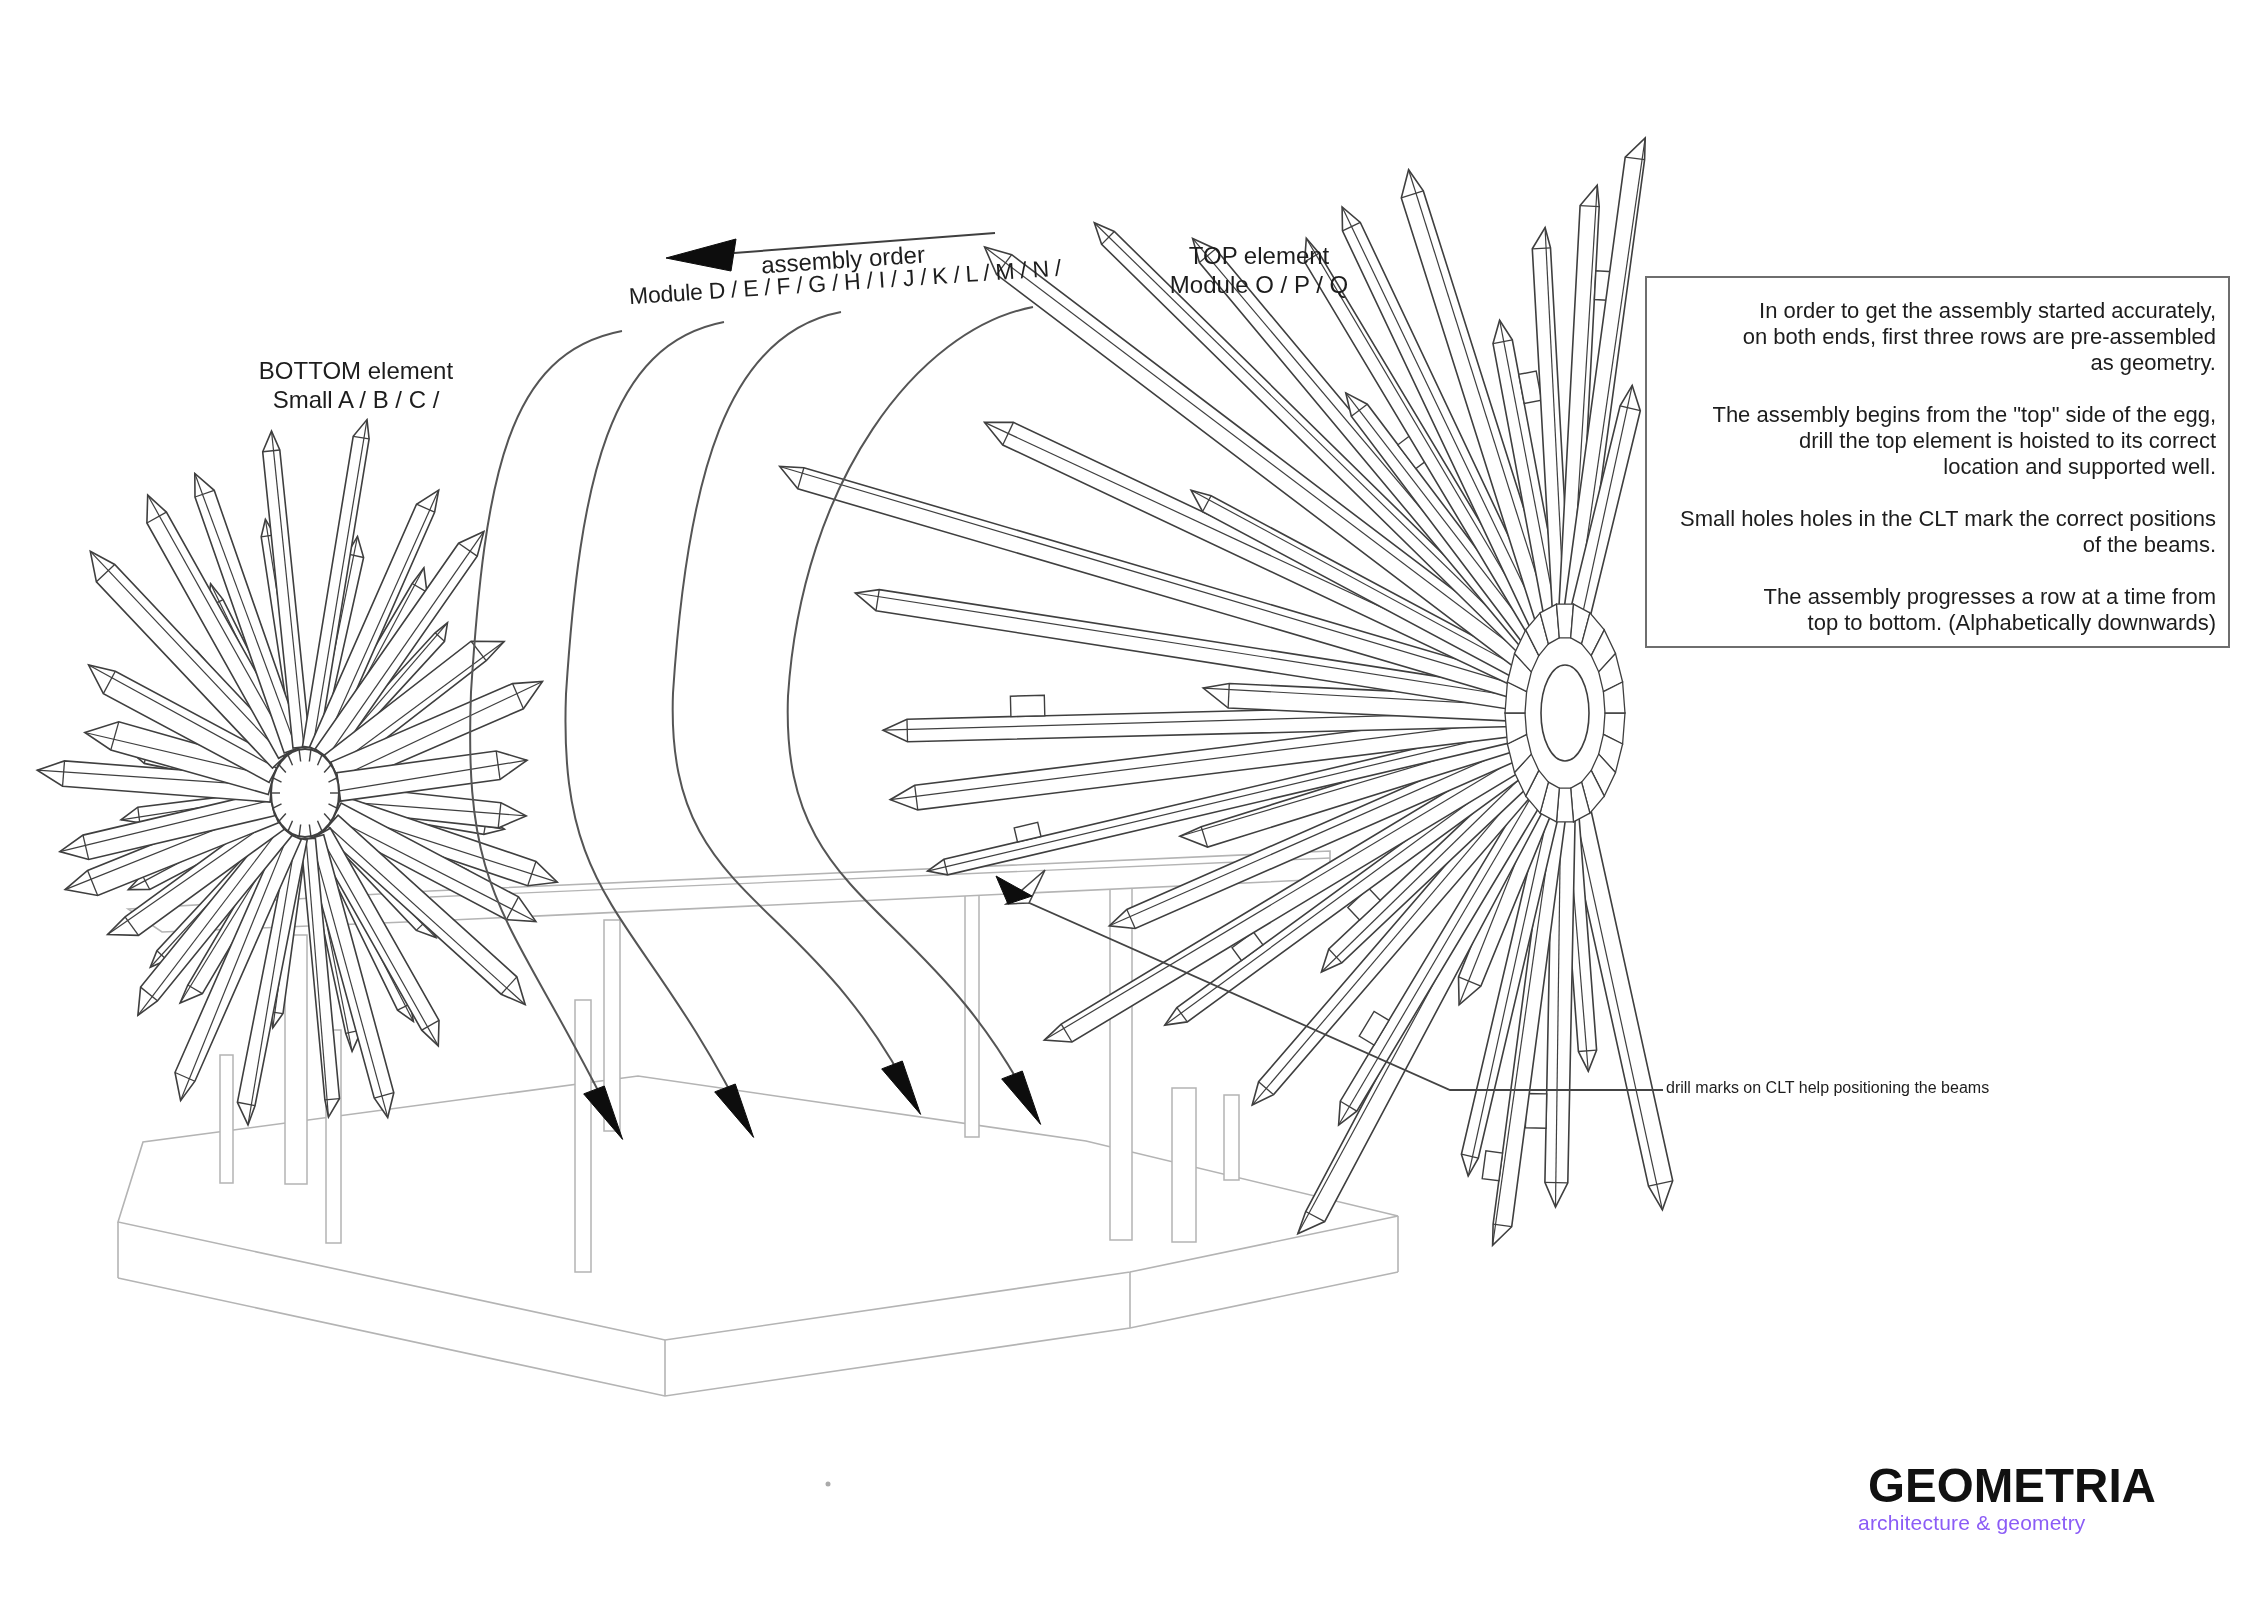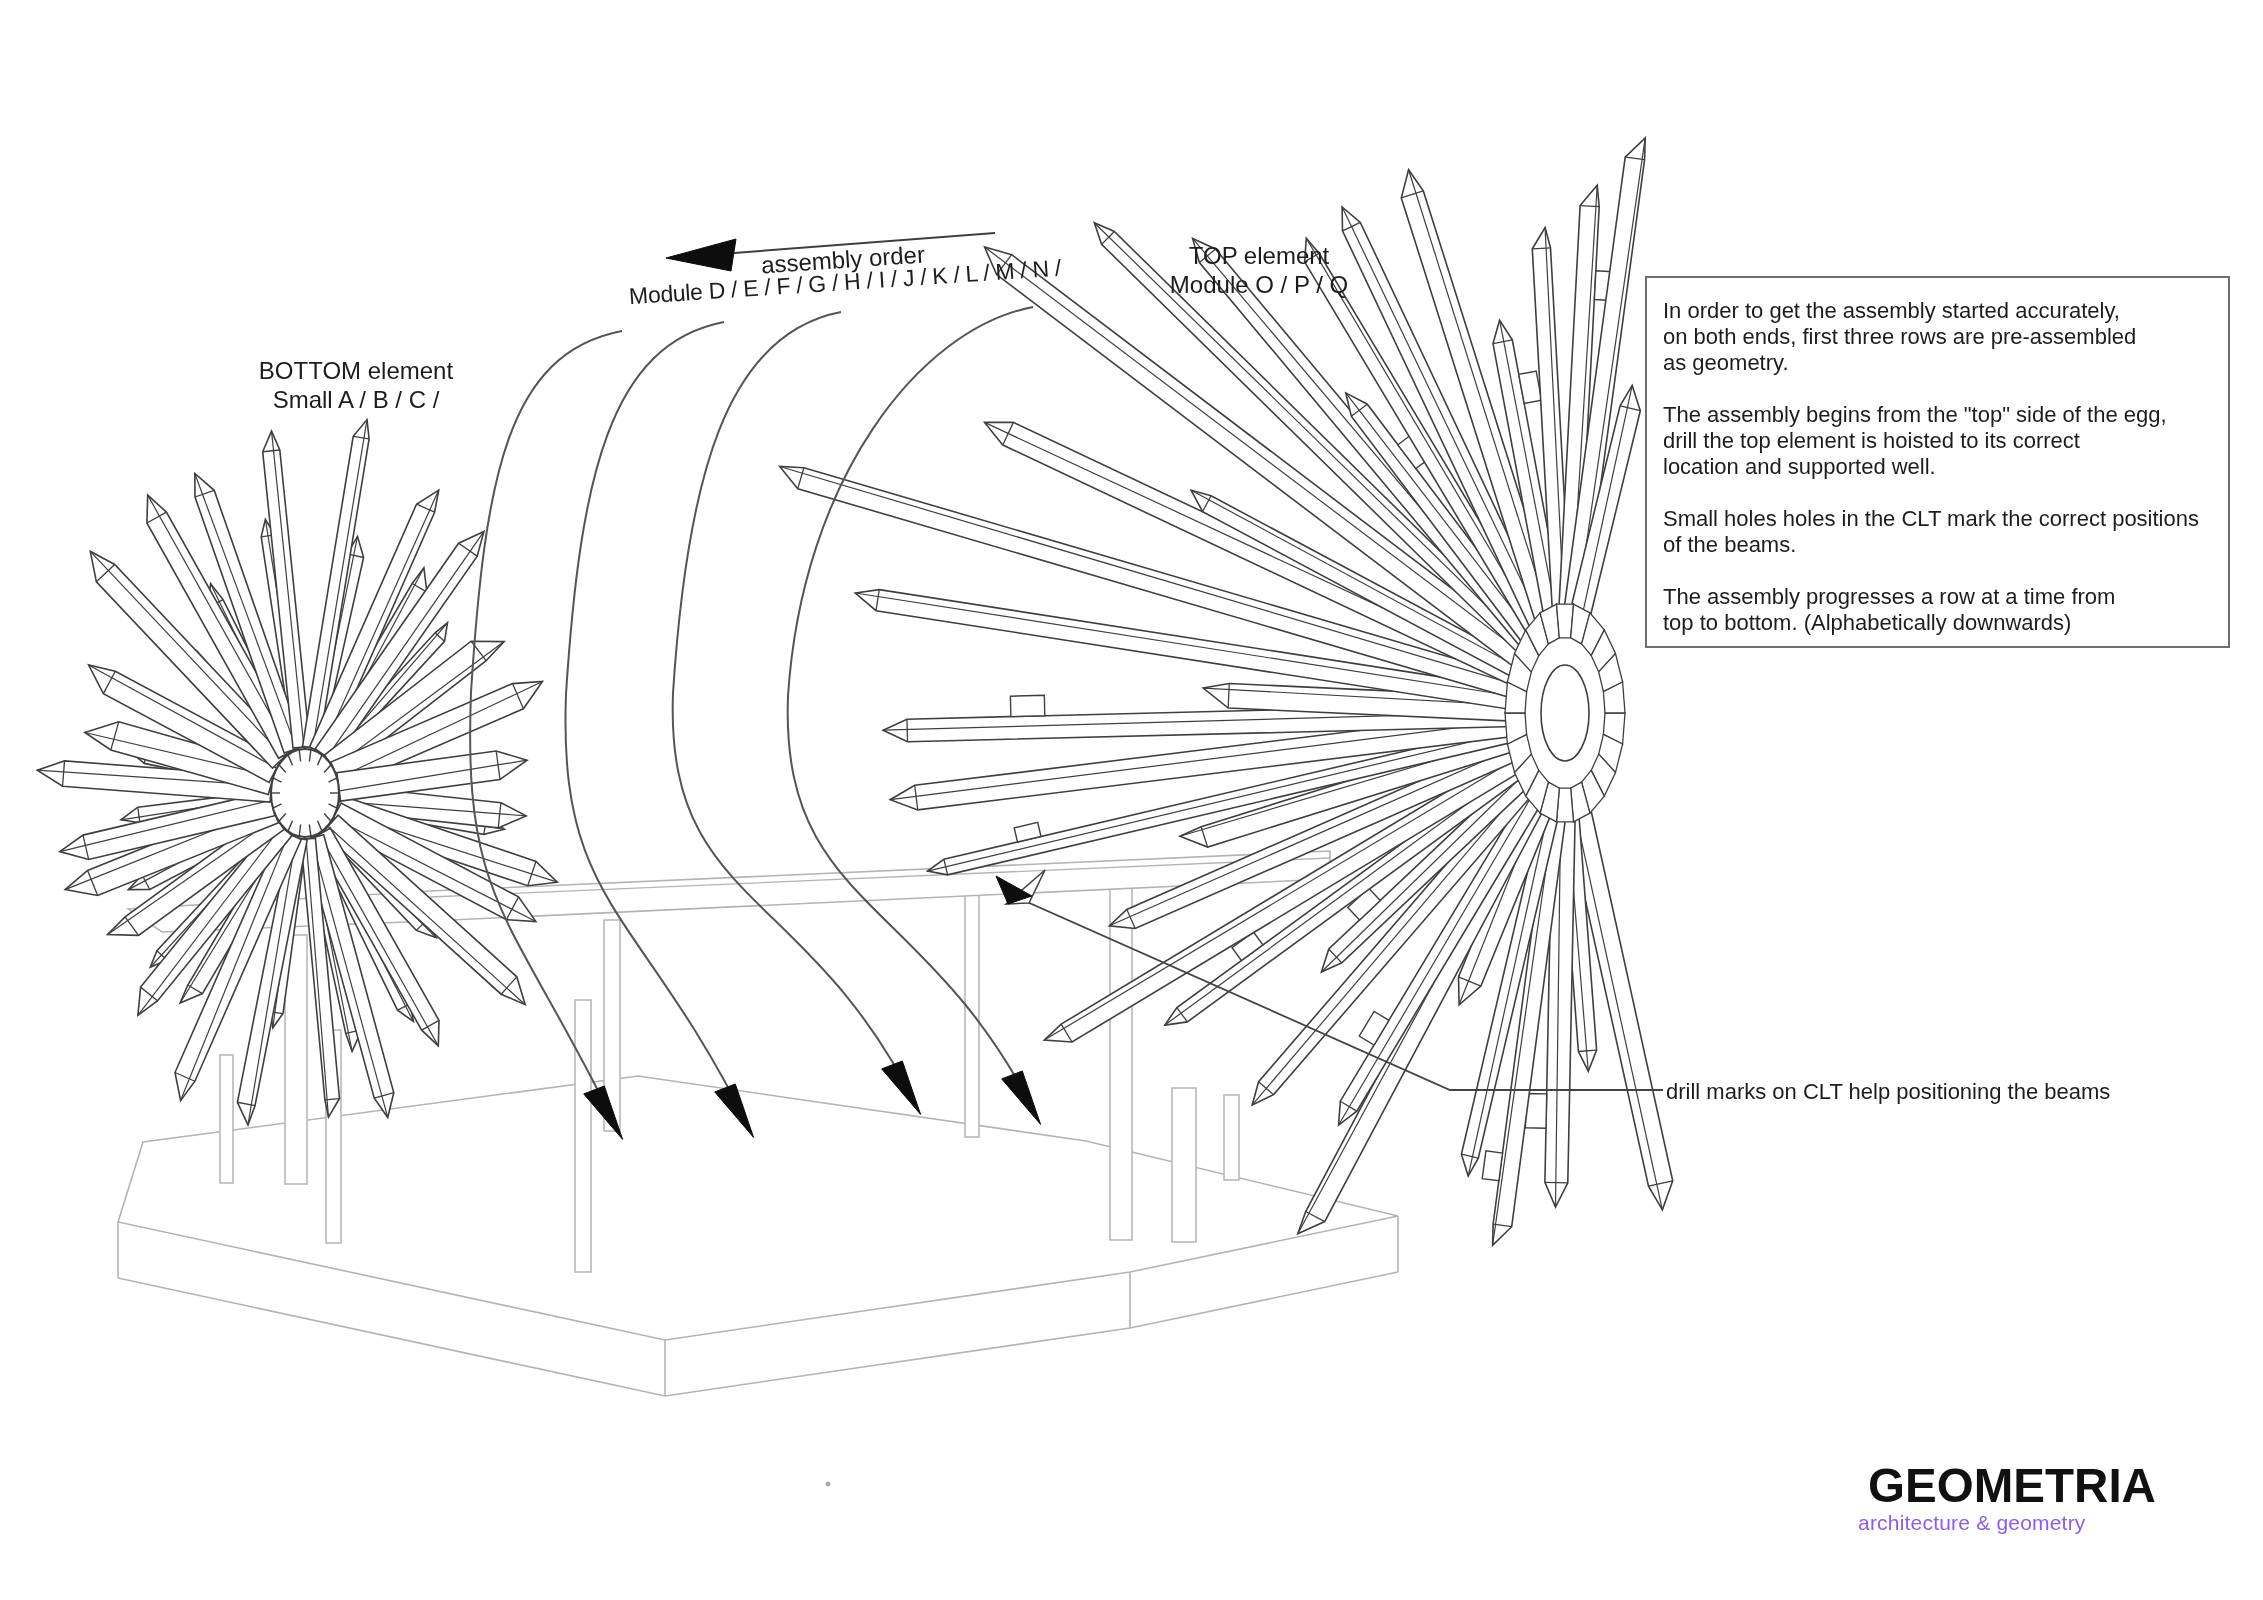--- a/index.html
+++ b/index.html
@@ -7,24 +7,24 @@
           font-family:"Liberation Sans",sans-serif;}
   #drawing{position:absolute;left:0;top:0;}
   .lbl{position:absolute;color:#1d1d1d;text-align:center;white-space:nowrap;}
   .lbl-2line{font-size:24px;line-height:29px;}
   .assembly-order{left:743px;top:246px;width:200px;font-size:24px;
                   transform:rotate(-3.8deg);transform-origin:center;}
   .assembly-modules{left:613px;top:269px;width:464px;font-size:23px;letter-spacing:-0.3px;
                     transform:rotate(-3.8deg);transform-origin:center;}
   .top-element{left:1144px;top:241px;width:230px;text-align:center;}
   .bottom-element{left:241px;top:356px;width:230px;}
-  .drill-note{left:1666px;top:1079px;font-size:22px;text-align:center;}
+  .drill-note{left:1666px;top:1079px;font-size:16px;text-align:center;}
   .info-box{position:absolute;left:1645px;top:276px;width:585px;height:372px;box-sizing:border-box;
             border:2px solid #6e6e6e;background:#ffffff;padding:20px 12px 14px 16px;
-            color:#1d1d1d;font-size:22px;line-height:26px;text-align:left;}
+            color:#1d1d1d;font-size:22px;line-height:26px;text-align:right;}
   .info-line{min-height:26px;white-space:nowrap;}
   .logo{position:absolute;left:1858px;top:1460px;width:337px;color:#111111;}
   .logo-word{font-size:49px;font-weight:700;letter-spacing:0px;line-height:50px;
              transform:scaleX(0.97);transform-origin:right center;}
   .logo-tagline{font-size:21px;font-weight:400;color:#8b5cf6;letter-spacing:0.2px;margin-top:1px;}
 </style>
 </head>
 <body>
 
 <div class="canvas">

